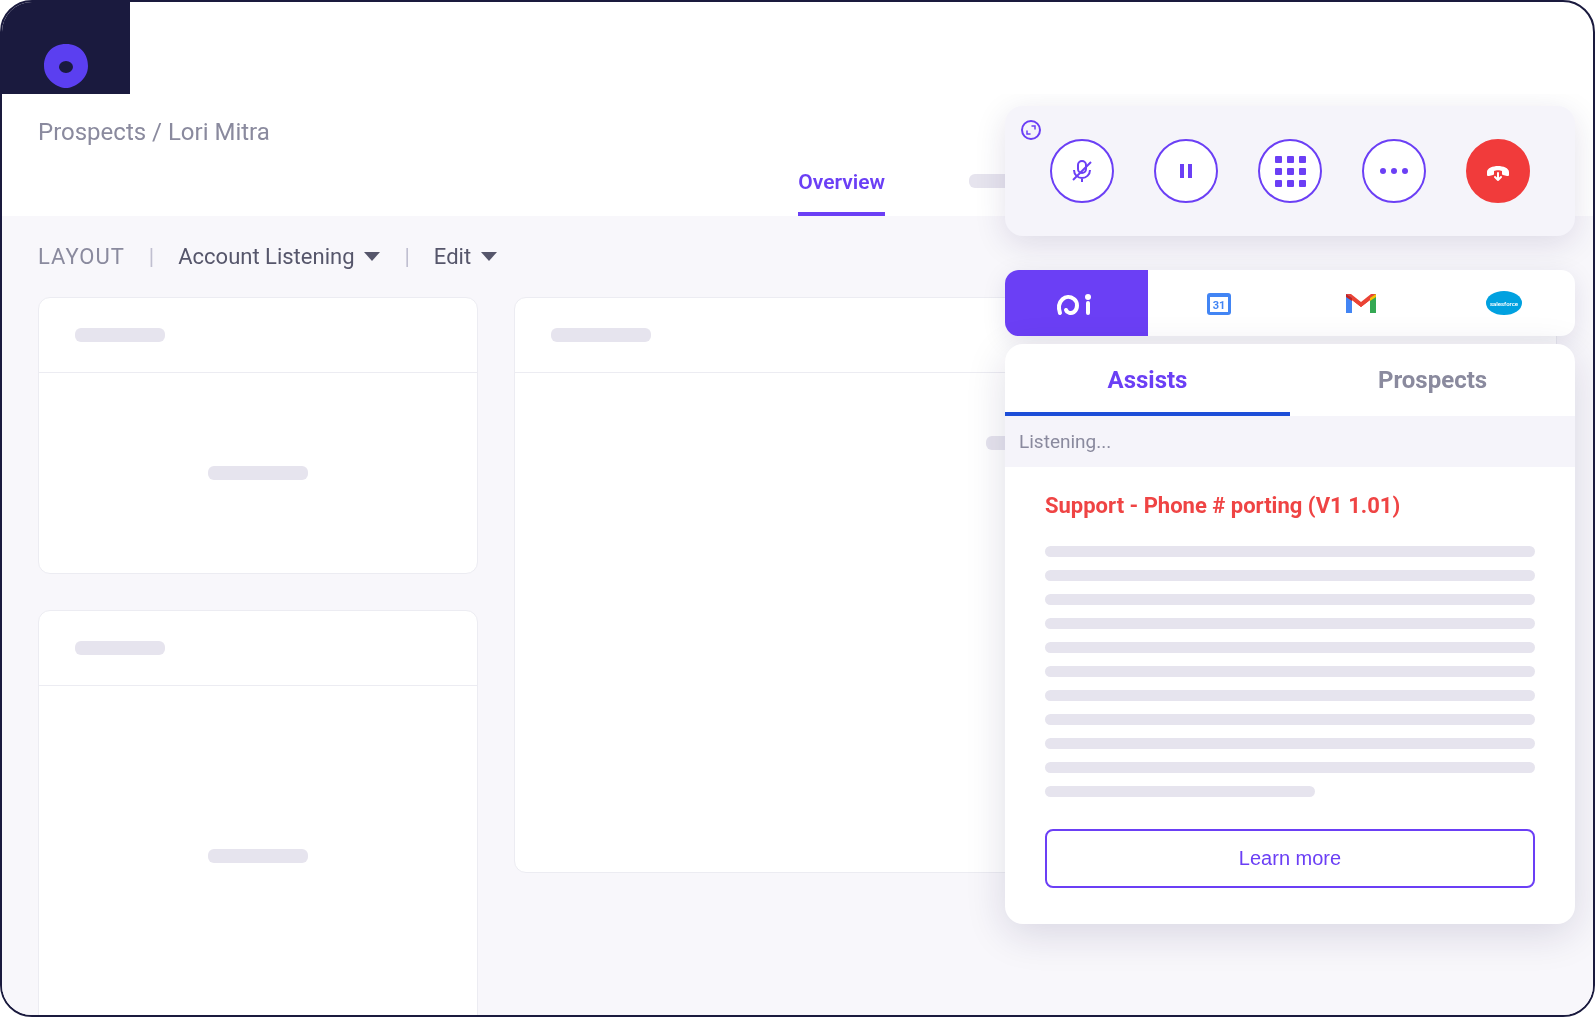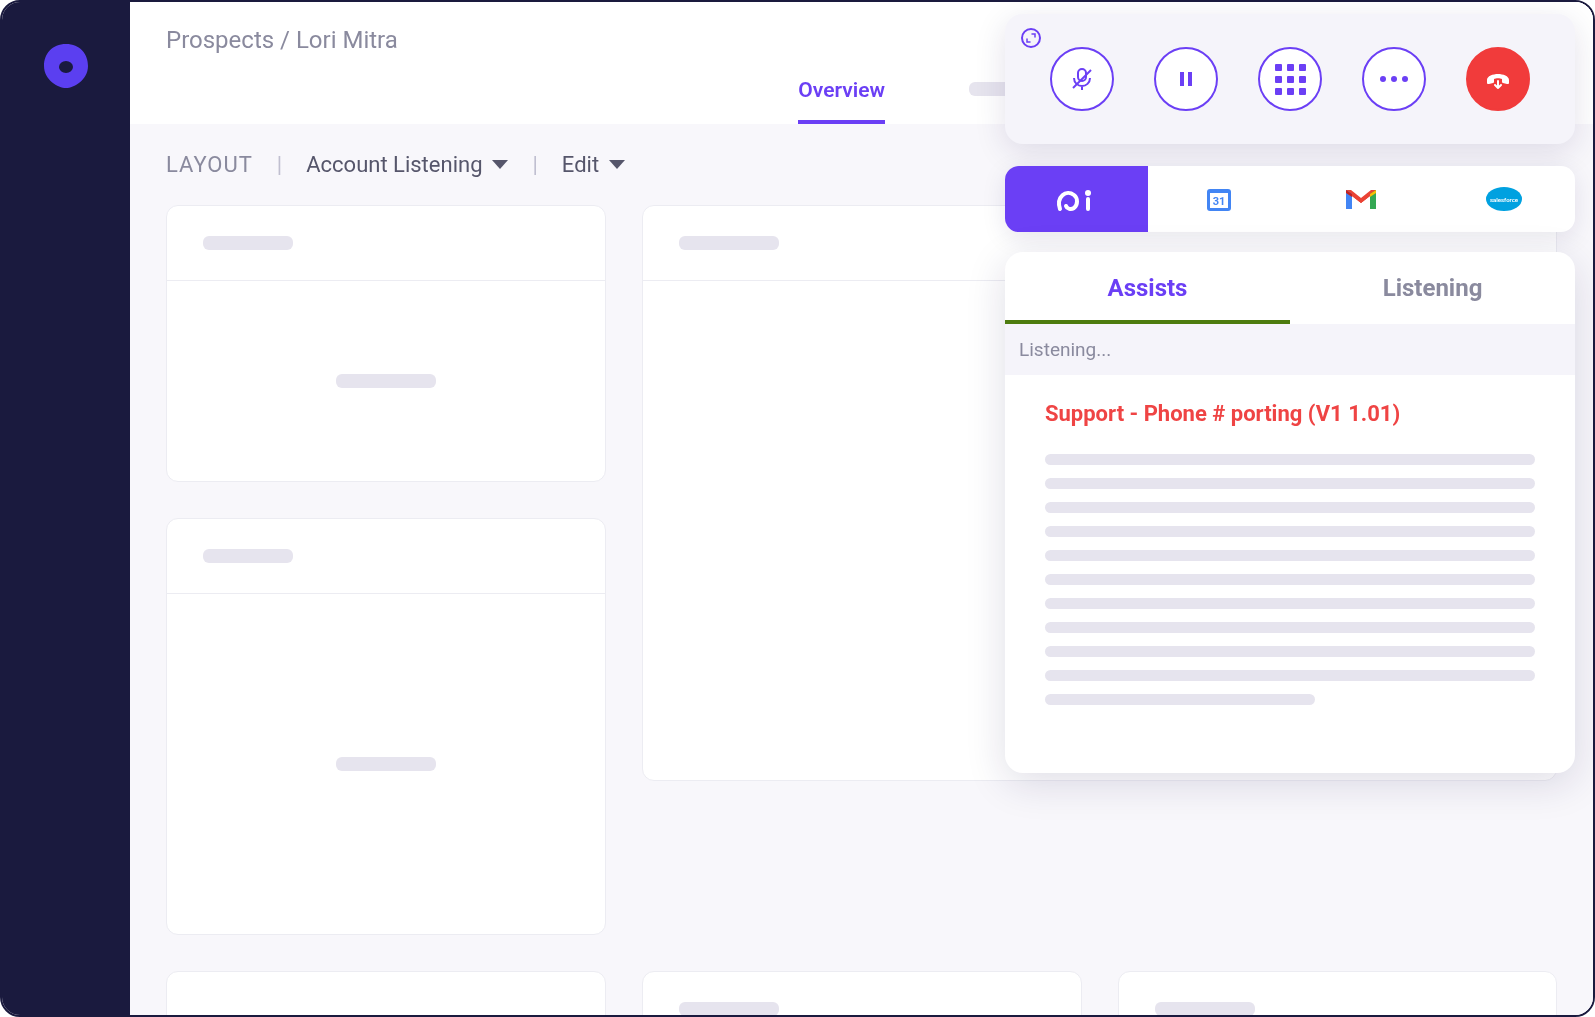--- a/index.html
+++ b/index.html
@@ -7,23 +7,24 @@
       font-family: -apple-system, BlinkMacSystemFont, 'Segoe UI', Roboto, sans-serif;
       background: #fff;
       width: 1595px;
       height: 1017px;
       overflow: hidden;
     }
     .app {
       display: flex;
       width: 100%;
       height: 100%;
-      border-radius: 20px;
+      border-radius: 32px;
       overflow: hidden;
       border: 2px solid #1a1a3e;
+      flex-direction: column;
     }
     .sidebar {
       width: 128px;
       background: #1a1a3e;
       display: flex;
       flex-direction: column;
       align-items: center;
       padding-top: 36px;
     }
     .logo {
@@ -184,21 +185,21 @@
     .dialpad-dots span {
       width: 7px; height: 7px; background: #6b3ff5; border-radius: 1px;
     }
     .more-dots {
       display: flex; gap: 5px;
     }
     .more-dots span { width: 6px; height: 6px; background: #6b3ff5; border-radius: 50%; }
     
     .int-bar {
       position: absolute;
-      top: 164px;
+      top: 176px;
       right: 18px;
       width: 570px;
       height: 66px;
       background: #fff;
       border-radius: 14px;
       box-shadow: 0 6px 24px rgba(30,20,80,0.10);
       display: flex;
       overflow: hidden;
     }
     .int-tab {
@@ -227,21 +228,21 @@
       flex: 1;
       text-align: center;
       padding: 22px 0 18px 0;
       font-size: 24px;
       font-weight: 700;
       cursor: pointer;
       color: #8a8a9e;
     }
     .assist-tab.active {
       color: #6b3ff5;
-      border-bottom: 4px solid #4d7c0f;
+      border-bottom: 4px solid #1d4ed8;
     }
     .listening {
       background: #f5f4fa;
       text-align: left;
       padding: 14px;
       font-size: 19px;
       color: #8a8a9e;
     }
     .assist-body {
       padding: 26px 40px 36px 40px;
@@ -431,35 +432,36 @@
         <svg width="40" height="28" viewBox="0 0 40 28">
             <ellipse cx="20" cy="14" rx="18" ry="12" fill="#00a1e0"></ellipse>
             <text x="20" y="17" font-size="6" fill="#fff" text-anchor="middle" font-weight="600">salesforce</text>
           </svg>
       </div>
     </div>
 
     <div class="assist-panel">
       <div class="assist-tabs">
         <div class="assist-tab active">Assists</div>
-        <div class="assist-tab">Listening</div>
+        <div class="assist-tab">Prospects</div>
       </div>
       <div class="listening">Listening...</div>
       <div class="assist-body">
         <div class="assist-title">Support - Phone # porting (V1 1.01)</div>
         <div class="ph-lines">
           <div class="ph" style="width:100%; height:11px"></div>
           <div class="ph" style="width:100%; height:11px"></div>
           <div class="ph" style="width:100%; height:11px"></div>
           <div class="ph" style="width:100%; height:11px"></div>
           <div class="ph" style="width:100%; height:11px"></div>
           <div class="ph" style="width:100%; height:11px"></div>
           <div class="ph" style="width:100%; height:11px"></div>
           <div class="ph" style="width:100%; height:11px"></div>
           <div class="ph" style="width:100%; height:11px"></div>
           <div class="ph" style="width:100%; height:11px"></div>
           <div class="ph" style="width:55%; height:11px"></div>
         </div>
+        <button class="learn-btn">Learn more</button>
       </div>
     </div>
 
   </div>
 </div>
 
 </body></html>

